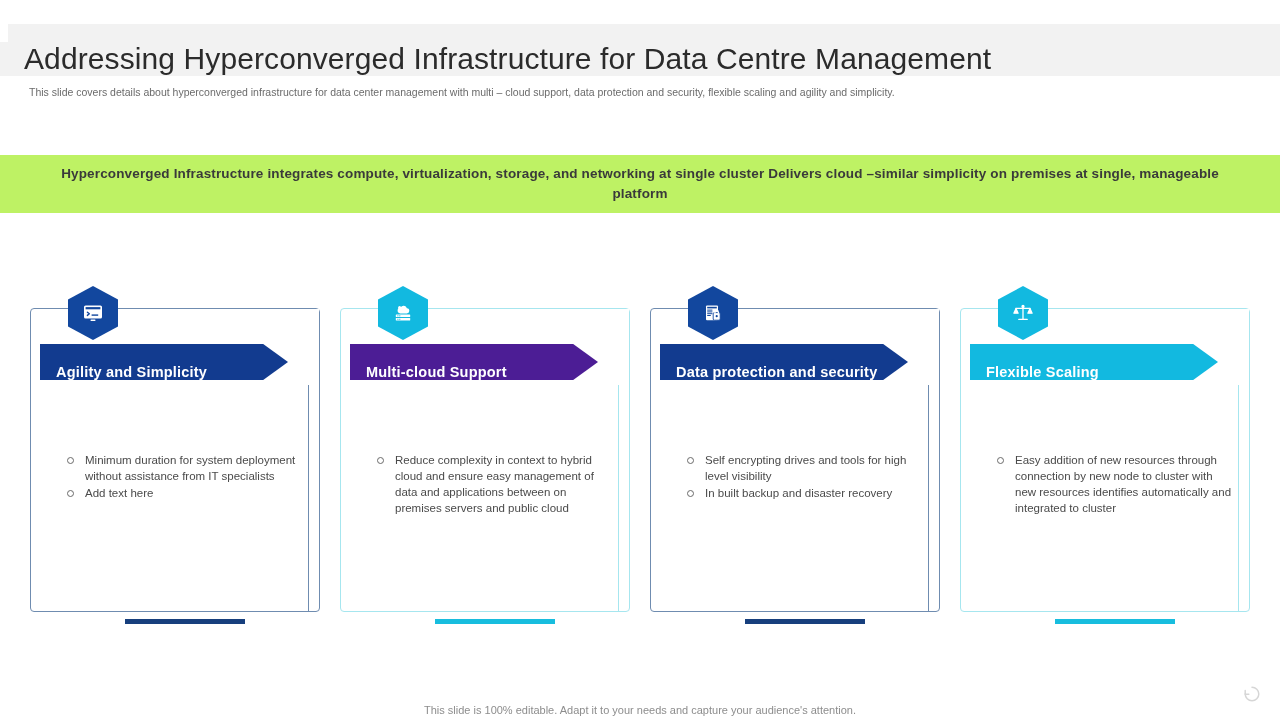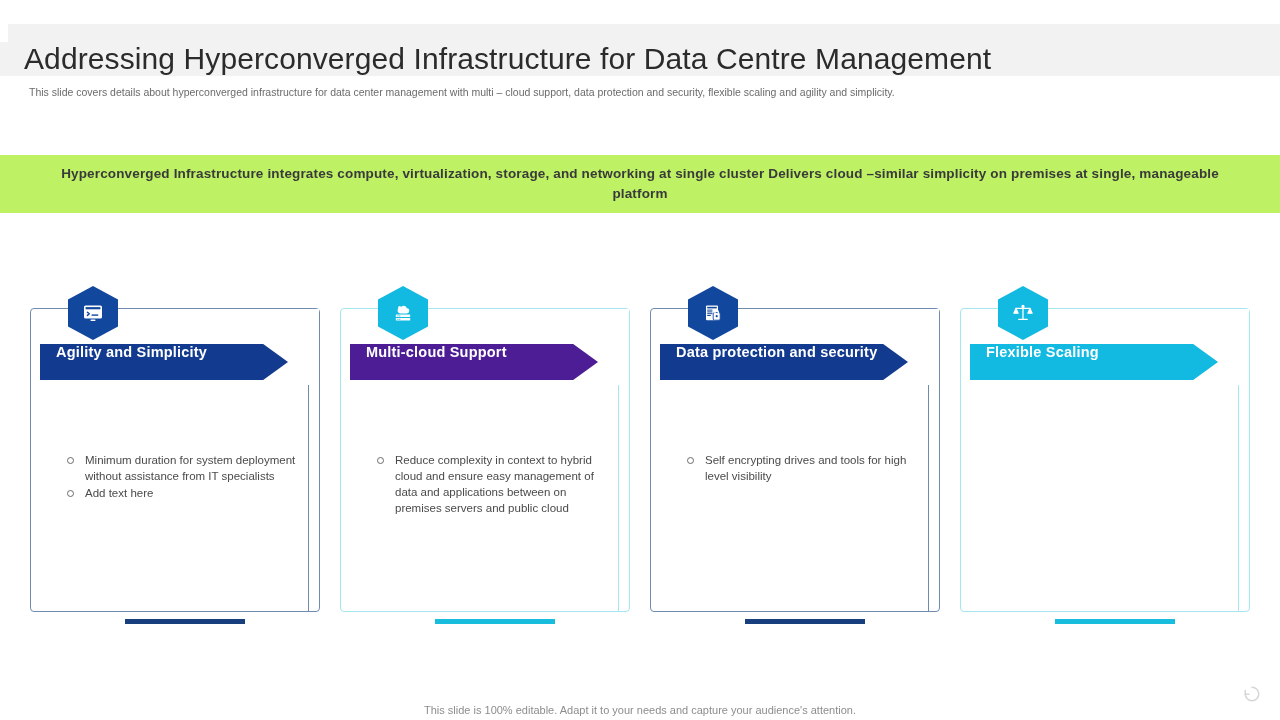--- a/index.html
+++ b/index.html
@@ -147,21 +147,21 @@
   }
   .right-curve.cyan { border-color: #a6e6ef; }
 
   
   .banner {
     position: absolute;
     left: 10px; top: 62px;
     width: 248px;
     height: 36px;
     display: flex;
-    align-items: flex-start;
+    align-items: flex-end;
     clip-path: polygon(0 0, 90% 0, 100% 50%, 90% 100%, 0 100%);
     z-index: 4;
   }
   .banner-label {
     font-size: 14.5px;
     font-weight: bold;
     color: #ffffff;
     padding-left: 16px;
     letter-spacing: 0.2px;
     white-space: nowrap;
@@ -316,20 +316,21 @@
             </svg>
           </span>
         </div>
       </div>
       <div class="banner" style="background:#123b8f">
         <span class="banner-label">Data protection and security</span>
       </div>
       <div class="body">
         <ul class="bullets">
           <li>Self encrypting drives and tools for high level visibility</li>
+          <li>In built backup and disaster recovery</li>
         </ul>
       </div>
       <div class="accent-bar" style="background:#173f7d"></div>
     </div>
 
     <div class="card c3">
       <div class="outline cyan"></div>
       <div class="right-curve cyan"></div>
       <div class="right-stub cyan"></div>
       <div class="mask"></div>
@@ -343,20 +344,25 @@
               <path d="M5 7.4L2.9 12.2h4.2z" fill="#fff" stroke-linejoin="round"></path>
               <path d="M19 7.4l-2.1 4.8h4.2z" fill="#fff" stroke-linejoin="round"></path>
               <circle cx="12" cy="5.4" r="1" fill="#fff"></circle>
             </svg>
           </span>
         </div>
       </div>
       <div class="banner" style="background:#12b9e0">
         <span class="banner-label">Flexible Scaling</span>
       </div>
+      <div class="body">
+        <ul class="bullets">
+          <li>Easy addition of new resources through connection by new node to cluster with new resources identifies automatically and integrated to cluster</li>
+        </ul>
+      </div>
       <div class="accent-bar" style="background:#18bdde"></div>
     </div>
 
   </div>
 
   <div class="footer-note">This slide is 100% editable. Adapt it to your needs and capture your audience's attention.</div>
 
   <span class="reload-icon">
     <svg width="28" height="28" viewBox="0 0 28 28" fill="none">
       <path d="M7.2 14a6.8 6.8 0 106.8-6.8" stroke="#b5b5b5" stroke-width="1.5" fill="none" stroke-linecap="round"></path>

